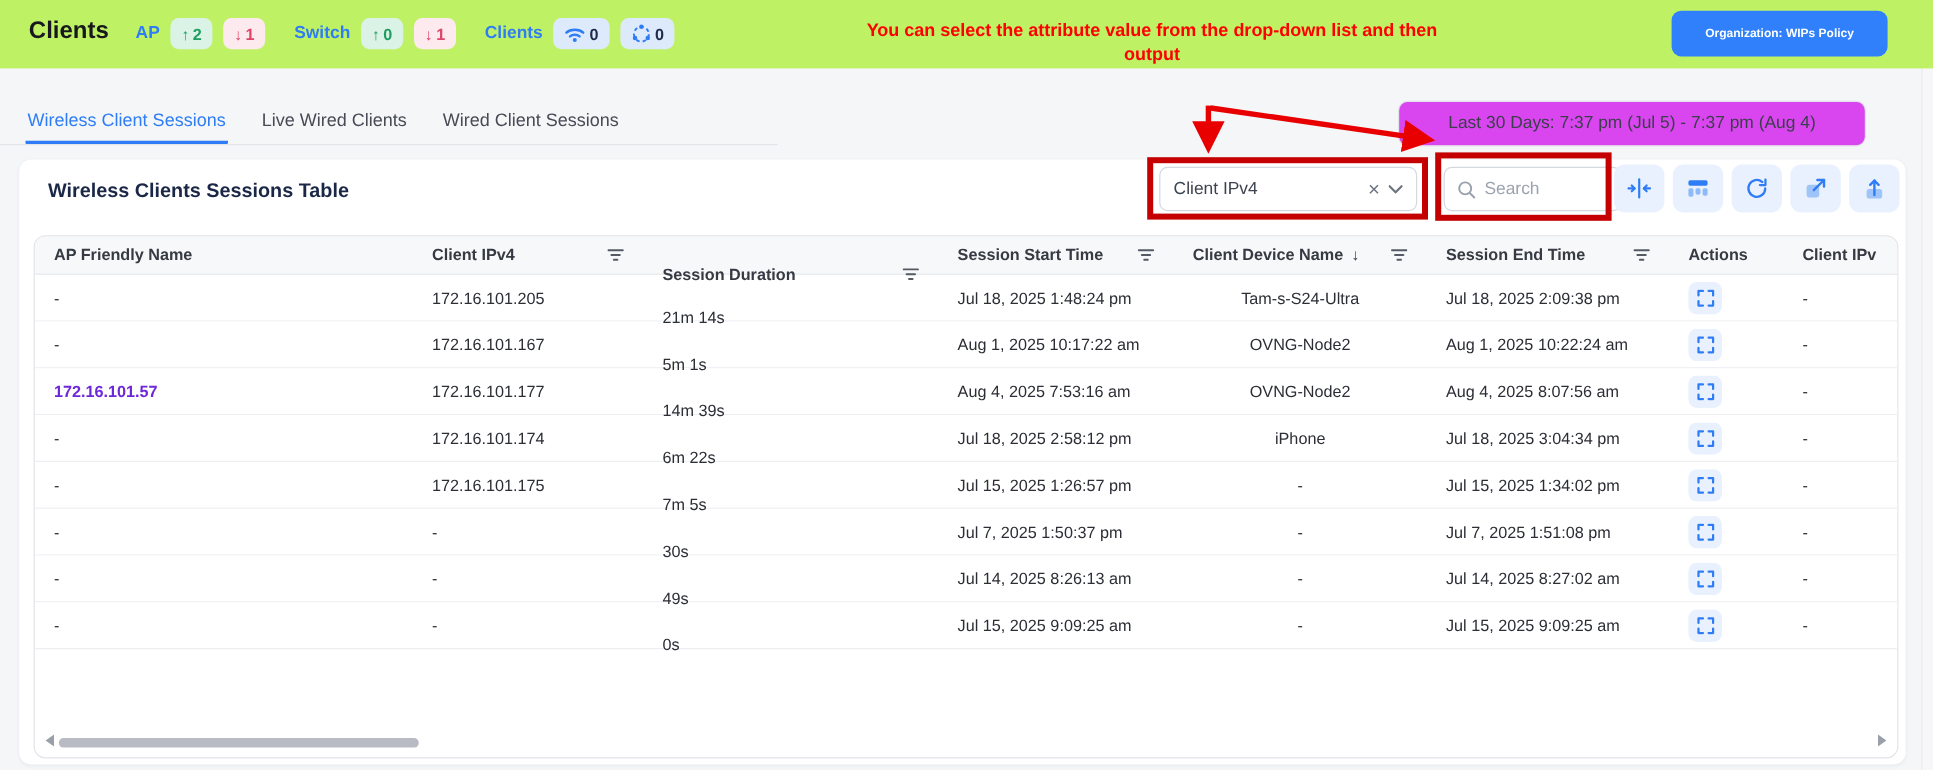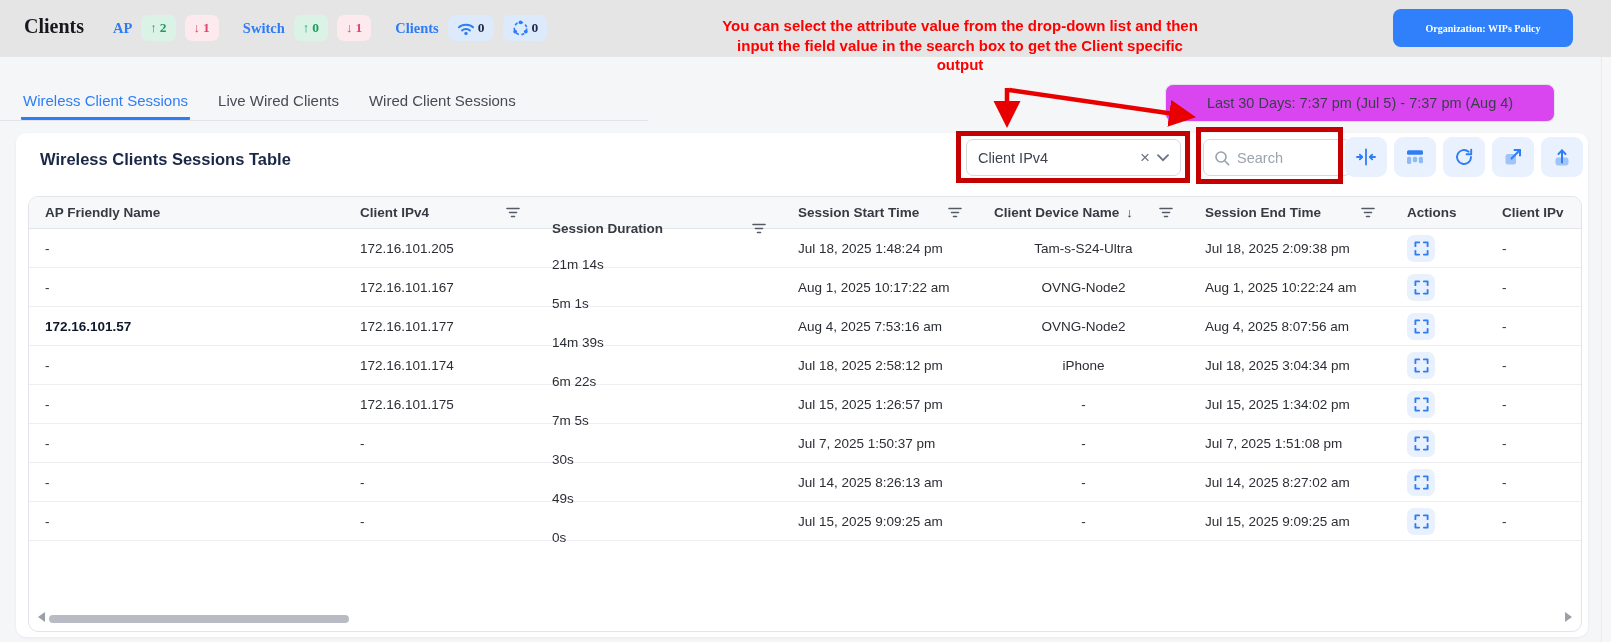--- a/index.html
+++ b/index.html
@@ -1,20 +1,20 @@
 <!DOCTYPE html>
 <html><head>
 <meta charset="utf-8">
 <style>
   * { margin:0; padding:0; box-sizing:border-box; }
   html,body { width:1611px; height:642px; overflow:hidden; }
   body { background:#f5f6f8; font-family:"Liberation Sans","DejaVu Sans",sans-serif; position:relative; }
 
   
-  .topbar { position:absolute; left:0; top:0; width:1611px; height:57px; background:#e5e5e5; z-index:1;font-family:Liberation Serif, serif; }
+  .topbar { position:absolute; left:0; top:0; width:1611px; height:57px; background:#bef264; z-index:1; }
   .page-title { position:absolute; left:24px; top:15px; font-size:20px; font-weight:700; color:#17171d; }
   .stats { position:absolute; left:113px; top:15px; display:flex; align-items:center; gap:24px;text-align:right; }
   .stat-group { display:flex; align-items:center; gap:9px; }
   .stat-label { color:#2e7cf6; font-weight:700; font-size:14.5px; }
   .badge { display:inline-flex; align-items:center; gap:3px; height:26px; padding:0 9px; border-radius:7px; font-size:13.5px; font-weight:700; }
   .badge-up   { background:#dbf3e6; color:#1f9d61; }
   .badge-down { background:#fdeaef; color:#e0446a; }
   .badge-blue { background:#ddeafb; color:#1d2a4a; }
   .badge .arrow { font-size:13px; }
   .org-btn { position:absolute; left:1393px; top:9px; width:180px; height:38px; background:#2f80fa; border:none; border-radius:8px;
@@ -61,21 +61,21 @@
   .table-frame { position:absolute; left:12px; top:63px; width:1554px; height:436px; border:1px solid #e2e4e9;
                  border-radius:10px; overflow:hidden; background:#fff; }
   .thead { display:flex; min-width:1610px; height:32px; background:#f7f8fa; border-bottom:1px solid #e3e5e9; align-items:center; }
   .hcell { display:flex; align-items:center; padding:0 16px; font-size:13.5px; font-weight:700; color:#363a42; height:100%; cursor:pointer; }
   .hcell .hspacer { flex:1; }
   .sort-arrow { margin-left:7px; font-size:13px; color:#363a42; }
   .trow { display:flex; min-width:1610px; height:39px; align-items:center; border-bottom:1px solid #edeef2; background:#fff; }
   .tcell { padding:0 16px; font-size:13.5px; color:#2c2e35; white-space:nowrap; overflow:hidden; }
   .c1 { width:315px; } .c2 { width:192px; } .c3 { width:246px;margin-top:32px; } .c4 { width:196px; }
   .c5 { width:211px;text-align:center; } .c6 { width:202px; } .c7 { width:95px; }  .c8 { width:153px; }
-  .link { color:#0f172a; font-weight:700; cursor:pointer; }
+  .link { color:#6d28d9; font-weight:700; cursor:pointer; }
   .action-btn { width:28px; height:27px; background:#e8f1fd; border:none; border-radius:7px; display:flex; align-items:center;
                 justify-content:center; cursor:pointer; }
   .filler { flex:1; background:#fff; }
 
   
   .sb-left  { position:absolute; left:9px;  bottom:9px; width:0; height:0; border-top:5px solid transparent;
               border-bottom:5px solid transparent; border-right:7px solid #9aa0a9; cursor:pointer; }
   .sb-right { position:absolute; right:9px; bottom:9px; width:0; height:0; border-top:5px solid transparent;
               border-bottom:5px solid transparent; border-left:7px solid #9aa0a9; cursor:pointer; }
   .sb-thumb { position:absolute; left:20px; bottom:8px; width:300px; height:8px; background:#b8bbc3; border-radius:4px; cursor:grab; }
@@ -395,21 +395,20 @@
       <path d="M6.5 7 10 3.4 13.5 7" stroke="#2f7df6" stroke-width="2" fill="none" stroke-linecap="round" stroke-linejoin="round"></path>
     </svg>
   </button>
 </div>
 
 <div class="hl-rect hl-dropdown"></div>
 <div class="hl-rect hl-search"></div>
 
 <div class="annotation">
   <div>You can select the attribute value from the drop-down list and then</div>
-  <div>input the field value in the search box to get the Client specific</div>
   <div>output</div>
 </div>
 
 <svg class="arrow-overlay">
   <defs>
     <marker id="redhead" markerWidth="7" markerHeight="7" refX="4.2" refY="3" orient="auto">
       <path d="M0,0 L6,3 L0,6 Z" fill="#e80000"></path>
     </marker>
   </defs>
   <path d="M1007 88 V120" stroke="#e80000" stroke-width="4.5" fill="none" marker-end="url(#redhead)"></path>

